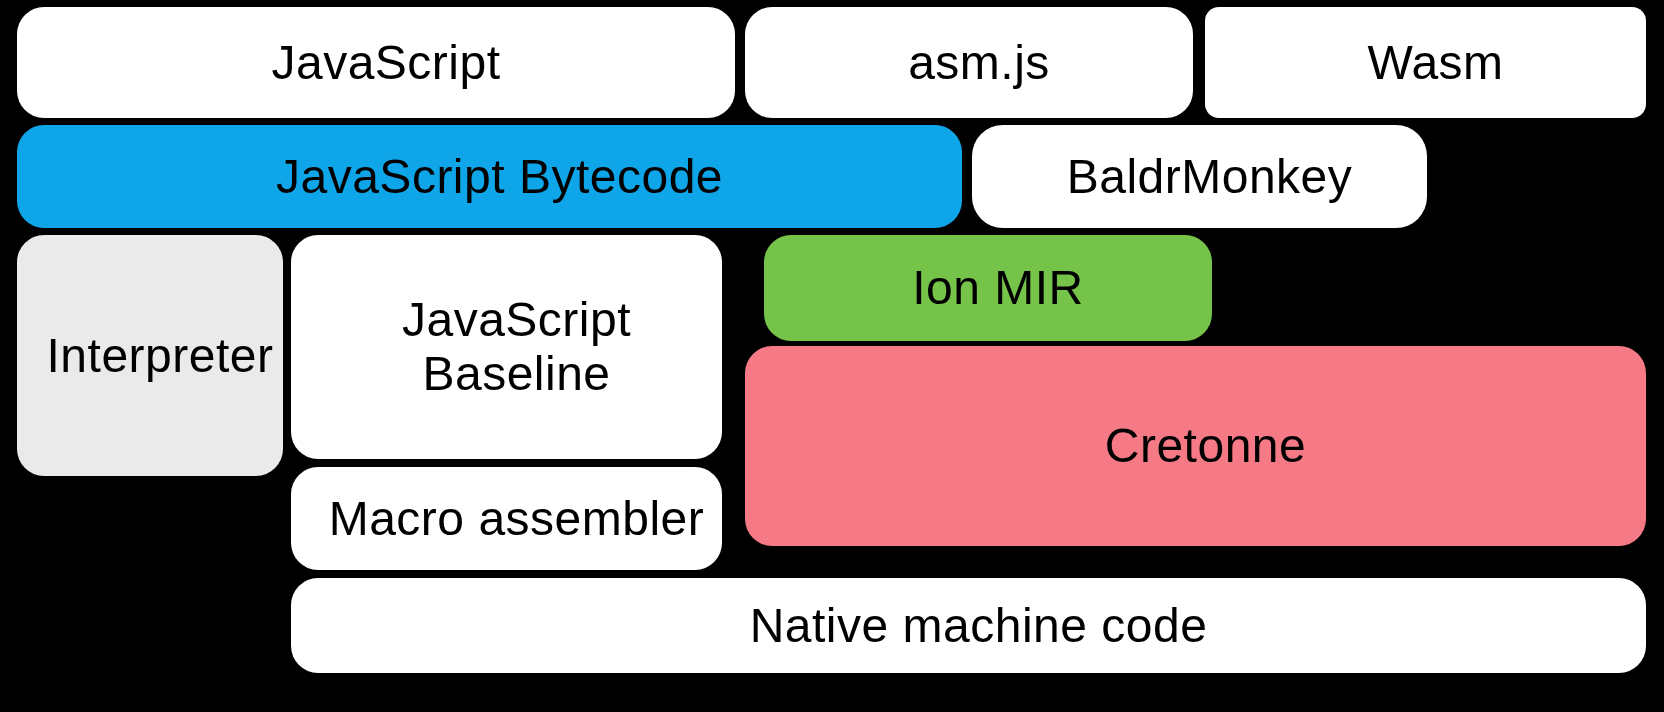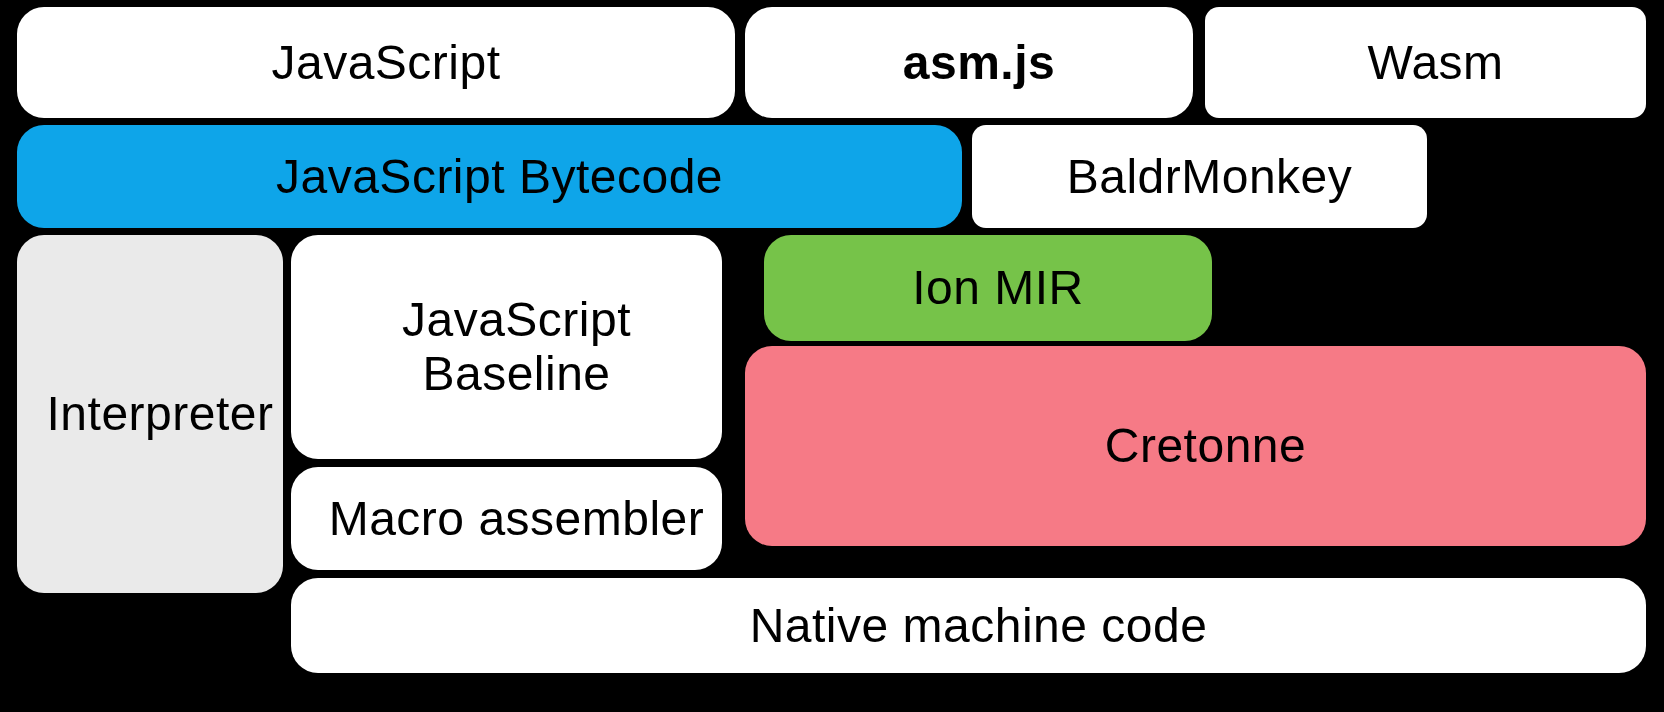--- a/index.html
+++ b/index.html
@@ -34,37 +34,37 @@
 </style>
 </head>
 <body>
 
 <div class="canvas" style="background: rgb(0, 0, 0);">
 
   <div class="block" style="left: 17px; top: 7px; width: 718px; height: 111px; background: rgb(255, 255, 255); border-radius: 27px;">
     <span class="label">JavaScript</span>
   </div>
 
-  <div class="block" style="left: 745px; top: 7px; width: 448px; height: 111px; background: rgb(255, 255, 255); border-radius: 27px; font-weight: bold;">
+  <div class="block" style="left: 745px; top: 7px; width: 448px; height: 111px; background: rgb(255, 255, 255); border-radius: 27px;">
     <span class="label">asm.js</span>
   </div>
 
   <div class="block" style="left: 1205px; top: 7px; width: 441px; height: 111px; background: rgb(255, 255, 255); border-radius: 14px;">
     <span class="label">Wasm</span>
   </div>
 
   <div class="block" style="left: 17px; top: 125px; width: 945px; height: 103px; background: #0ea5e9; border-radius: 27px;">
     <span class="label">JavaScript Bytecode</span>
   </div>
 
-  <div class="block" style="left: 972px; top: 125px; width: 455px; height: 103px; background: rgb(255, 255, 255); border-radius: 14px;">
+  <div class="block" style="left: 972px; top: 125px; width: 455px; height: 103px; background: rgb(255, 255, 255); border-radius: 31px;">
     <span class="label">BaldrMonkey</span>
   </div>
 
-  <div class="block" style="left: 17px; top: 235px; width: 266px; height: 358px; background: rgb(234, 234, 234); border-radius: 27px;">
+  <div class="block" style="left: 17px; top: 235px; width: 266px; height: 241px; background: rgb(234, 234, 234); border-radius: 27px;">
     <span class="label">Interpreter</span>
   </div>
 
   <div class="block" style="left: 291px; top: 235px; width: 431px; height: 224px; background: rgb(255, 255, 255); border-radius: 27px;">
     <span class="label">JavaScript
 Baseline</span>
   </div>
 
   <div class="block" style="left: 764px; top: 235px; width: 448px; height: 106px; background: rgb(118, 195, 73); border-radius: 27px;">
     <span class="label">Ion MIR</span>

